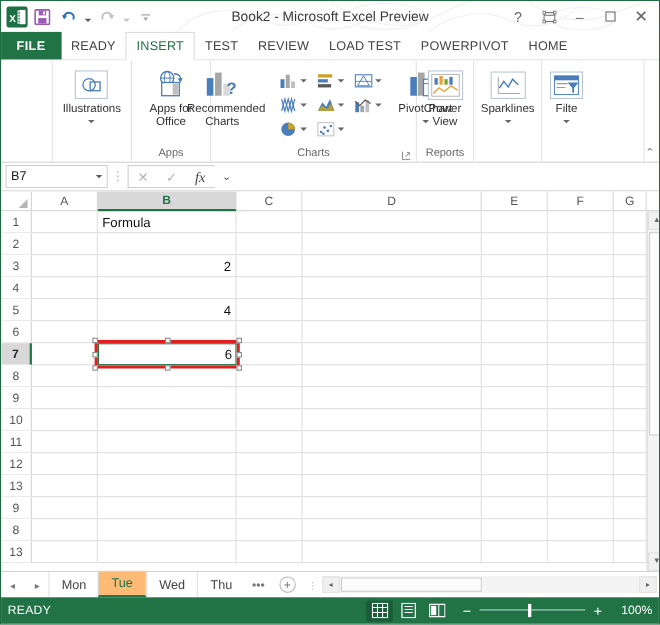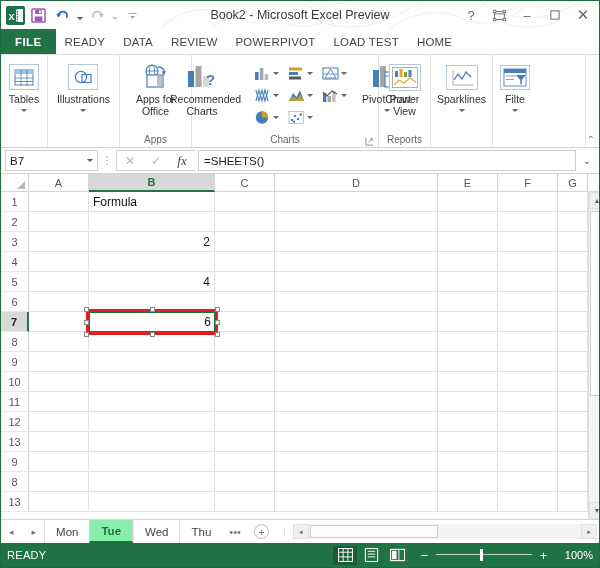--- a/index.html
+++ b/index.html
@@ -283,21 +283,21 @@
   }
   .navbtns { display: flex; align-items: center; padding: 0 4px; gap: 10px; }
   .navarrow { font-size: 9px; color: #777; cursor: default; padding: 0 4px; }
   .sheettabs { display: flex; align-items: stretch; }
   .stab {
     padding: 0 11px; display: flex; align-items: center;
     font-size: 11.5px; color: #444; cursor: default;
     border-left: 1px solid #e2e2e2;
   }
   .stab.active {
-    color: #1e7145; font-weight: bold; background: #86efac;
+    color: #1e7145; font-weight: normal; background: #fdba74;
     border-top: 1px solid #d4d4d4; border-left: 1px solid #d4d4d4;
     border-right: 1px solid #d4d4d4; border-bottom: 2px solid #1e7145;
     margin-top: -1px;
   }
   .stab-more { padding: 0 7px; display: flex; align-items: center; color: #777; font-size: 11px; }
   .addsheet {
     width: 15px; height: 15px; border-radius: 50%; border: 1px solid #bbb;
     color: #777; font-size: 11px; display: flex; align-items: center;
     justify-content: center; margin: auto 6px; cursor: default;
   }
@@ -424,48 +424,31 @@
           <rect x="2.5" y="2.5" width="11" height="11" fill="none" stroke="#6d6d6d" stroke-width="1.3"></rect>
         </svg>
       </div>
       <div class="win-btn close">✕</div>
     </div>
   </div>
 
   <div class="tabstrip">
     <div class="tab-file">FILE</div>
     <div class="rtab">READY</div>
-    <div class="rtab">DATA</div>
+    <div class="rtab active">INSERT</div>
+    <div class="rtab">TEST</div>
     <div class="rtab">REVIEW</div>
+    <div class="rtab">LOAD TEST</div>
     <div class="rtab">POWERPIVOT</div>
-    <div class="rtab">LOAD TEST</div>
     <div class="rtab">HOME</div>
   </div>
 
   <div class="ribbon">
 
     <div class="rgroup" style="width:47px">
-      <div class="rgroup-body">
-        <div class="bigbtn">
-          <div class="ic">
-            <div class="icon-box">
-              <svg width="20" height="17" viewBox="0 0 20 17">
-                <rect x="1" y="1" width="18" height="15" fill="#fff" stroke="#4a7ebb" stroke-width="1"></rect>
-                <rect x="1" y="1" width="18" height="4" fill="#9dc3e6"></rect>
-                <line x1="1" y1="9" x2="19" y2="9" stroke="#4a7ebb" stroke-width=".8"></line>
-                <line x1="1" y1="12.5" x2="19" y2="12.5" stroke="#4a7ebb" stroke-width=".8"></line>
-                <line x1="7" y1="1" x2="7" y2="16" stroke="#4a7ebb" stroke-width=".8"></line>
-                <line x1="13" y1="1" x2="13" y2="16" stroke="#4a7ebb" stroke-width=".8"></line>
-              </svg>
-            </div>
-          </div>
-          <div class="lbl">Tables</div>
-          <i class="dd"></i>
-        </div>
-      </div>
       <div class="rgroup-label"></div>
     </div>
 
     <div class="rgroup" style="width:72px">
       <div class="rgroup-body">
         <div class="bigbtn">
           <div class="ic">
             <div class="icon-box">
               <svg width="21" height="17" viewBox="0 0 21 17">
                 <circle cx="8" cy="8" r="5.6" fill="none" stroke="#4a7ebb" stroke-width="1.2"></circle>
@@ -682,21 +665,20 @@
     <div class="namebox">
       <span>B7</span>
       <i class="caret-s nb-caret"></i>
     </div>
     <div class="fb-dots">⋮</div>
     <div class="fb-btns">
       <div class="fb-btn">✕</div>
       <div class="fb-btn">✓</div>
       <div class="fb-btn fx">fx</div>
     </div>
-    <div class="fb-input">=SHEETS()</div>
     <div class="fb-expand">⌄</div>
   </div>
 
   <div class="gridwrap">
     <div class="gridrow-top">
       <div class="corner"></div>
       <div class="colheads" id="colheads">
           <div class="colhead" style="width: 60px; min-width: 60px;">A</div>
           <div class="colhead sel" style="width: 126px; min-width: 126px;">B</div>
           <div class="colhead" style="width: 60px; min-width: 60px;">C</div>

